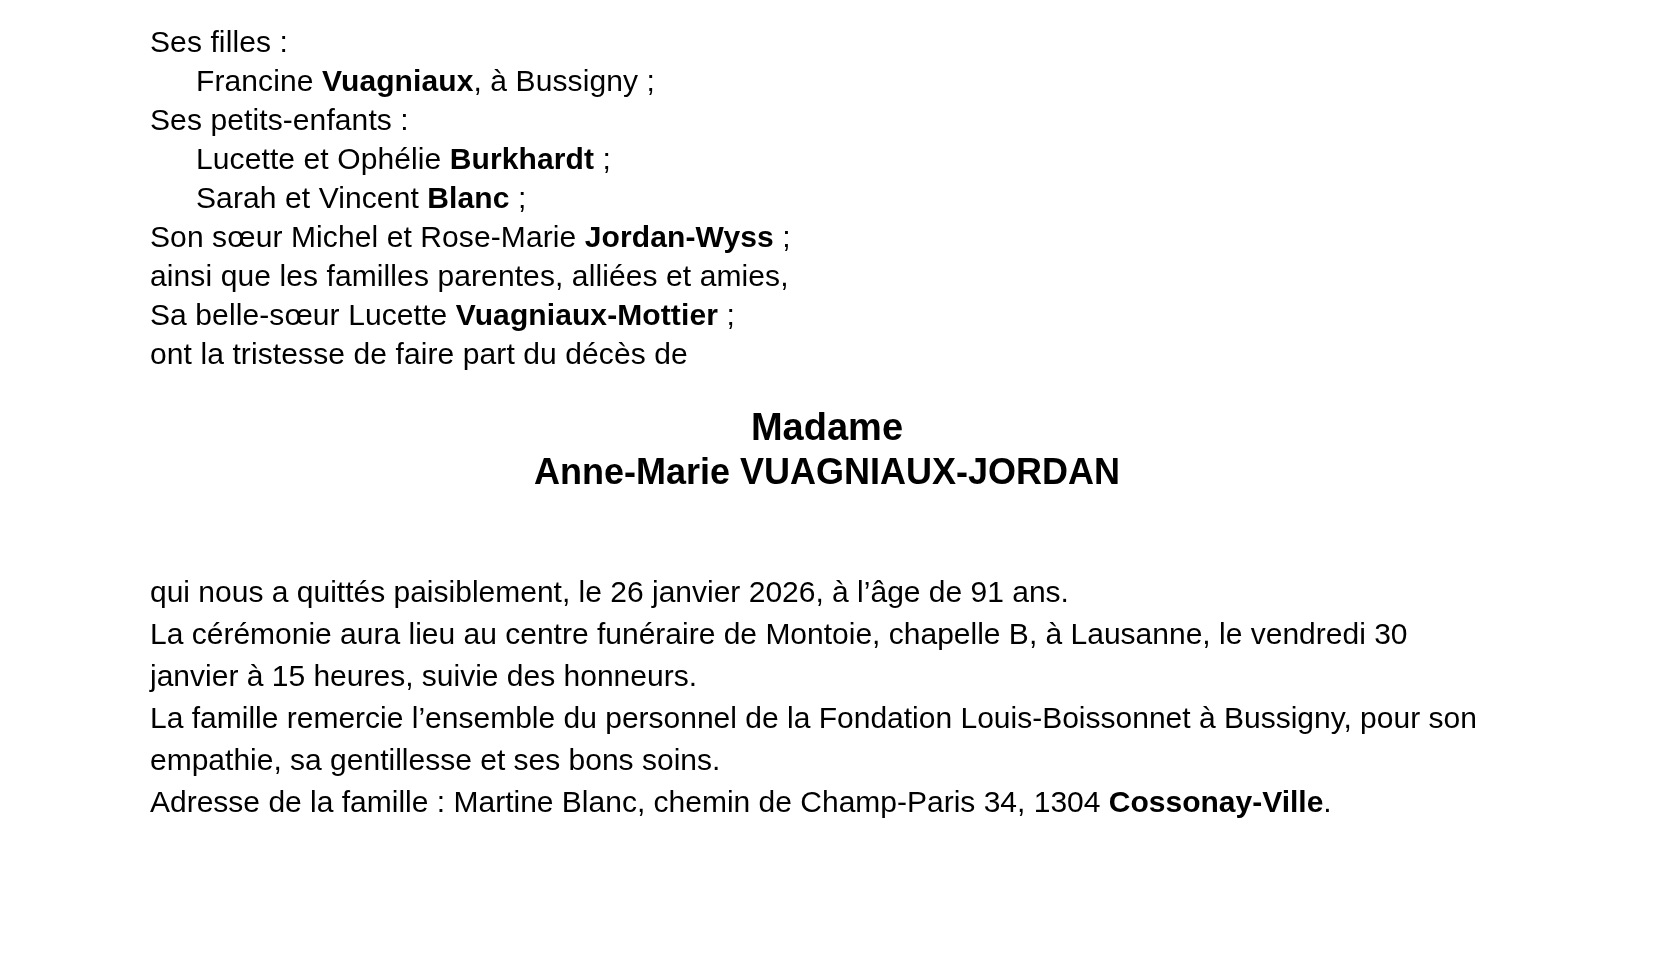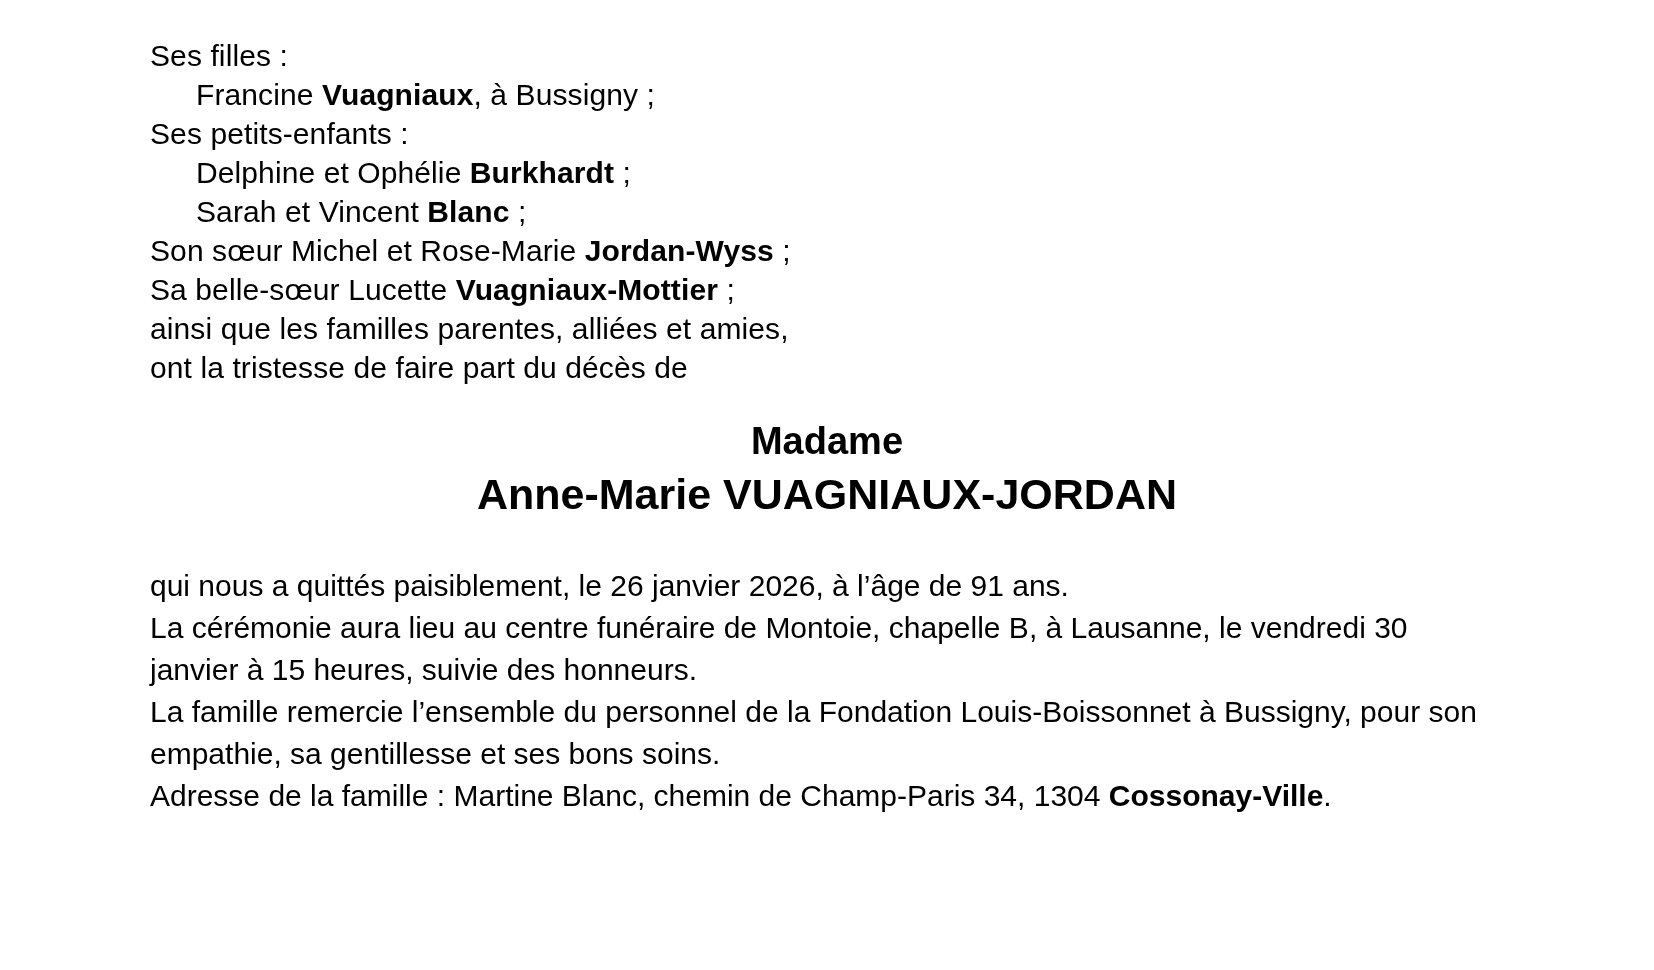--- a/index.html
+++ b/index.html
@@ -11,21 +11,21 @@
     width: 1654px;
     height: 970px;
     font-family: "Liberation Sans", sans-serif;
     color: #000000;
     -webkit-font-smoothing: antialiased;
   }
   .notice {
     box-sizing: border-box;
     width: 1654px;
     height: 970px;
-    padding: 36px 150px 0 150px;
+    padding: 22px 150px 0 150px;
   }
   .line {
     font-size: 30px;
     line-height: 39px;
     white-space: pre-wrap;
     letter-spacing: 0.1px;
   }
   .indent {
     padding-left: 46px;
   }
@@ -35,51 +35,50 @@
   .center-block {
     text-align: center;
     margin-top: 32px;
   }
   .title-madame {
     font-size: 38px;
     line-height: 44px;
     font-weight: bold;
   }
   .title-name {
-    font-size: 43px;
+    font-size: 36px;
     line-height: 46px;
     font-weight: bold;
-    margin-top: 8px;
   }
   .body-block {
-    margin-top: 48px;
+    margin-top: 76px;
   }
   .body-line {
     font-size: 30px;
     line-height: 42px;
     white-space: pre-wrap;
   }
   .para {
     margin: 0;
   }
 </style>
 </head>
 <body>
 
 <div class="notice">
 
   <div class="intro-block">
       <div class="line"><span>Ses filles :</span></div>
       <div class="line indent"><span>Francine </span><span class="bold">Vuagniaux</span><span>, à Bussigny ;</span></div>
       <div class="line"><span>Ses petits-enfants :</span></div>
-      <div class="line indent"><span>Delphine et Ophélie </span><span class="bold">Burkhardt</span><span> ;</span></div>
+      <div class="line indent"><span>Lucette et Ophélie </span><span class="bold">Burkhardt</span><span> ;</span></div>
       <div class="line indent"><span>Sarah et Vincent </span><span class="bold">Blanc</span><span> ;</span></div>
       <div class="line"><span>Son sœur Michel et Rose-Marie </span><span class="bold">Jordan-Wyss</span><span> ;</span></div>
+      <div class="line"><span>ainsi que les familles parentes, alliées et amies,</span></div>
       <div class="line"><span>Sa belle-sœur Lucette </span><span class="bold">Vuagniaux-Mottier</span><span> ;</span></div>
-      <div class="line"><span>ainsi que les familles parentes, alliées et amies,</span></div>
       <div class="line"><span>ont la tristesse de faire part du décès de</span></div>
     </div>
 
   <div class="center-block">
     <div class="title-madame">Madame</div>
     <div class="title-name">Anne-Marie VUAGNIAUX-JORDAN</div>
   </div>
 
   <div class="body-block">
       <p class="body-line para"><span>qui nous a quittés paisiblement, le 26 janvier 2026, à l’âge de 91 ans.</span></p>

